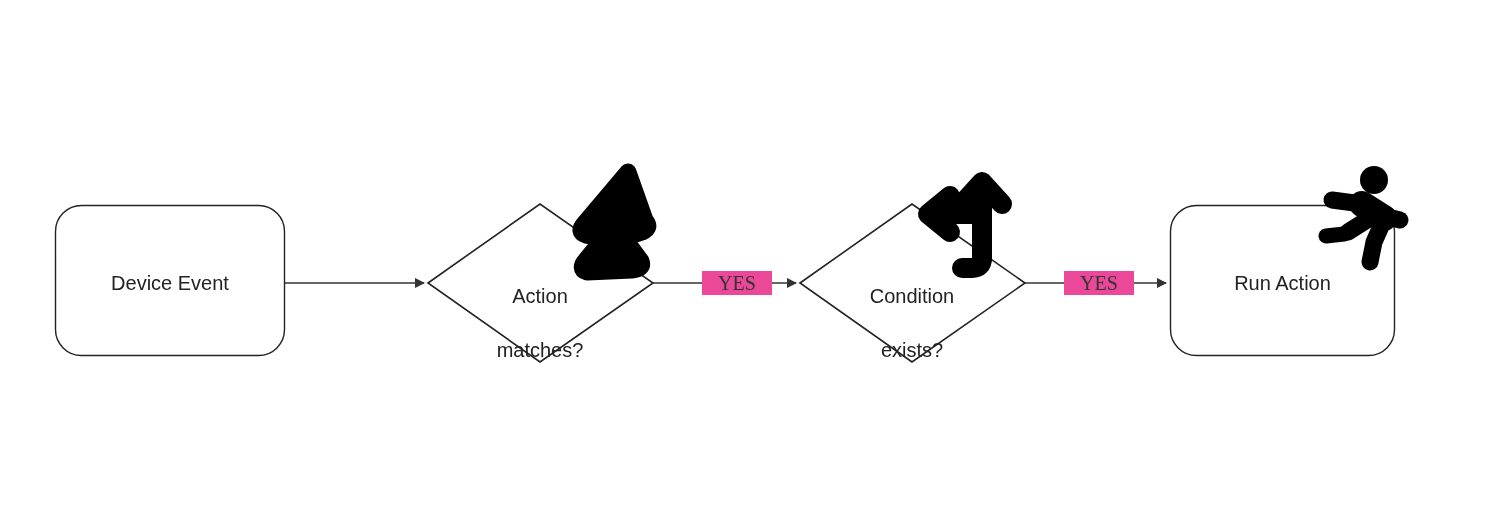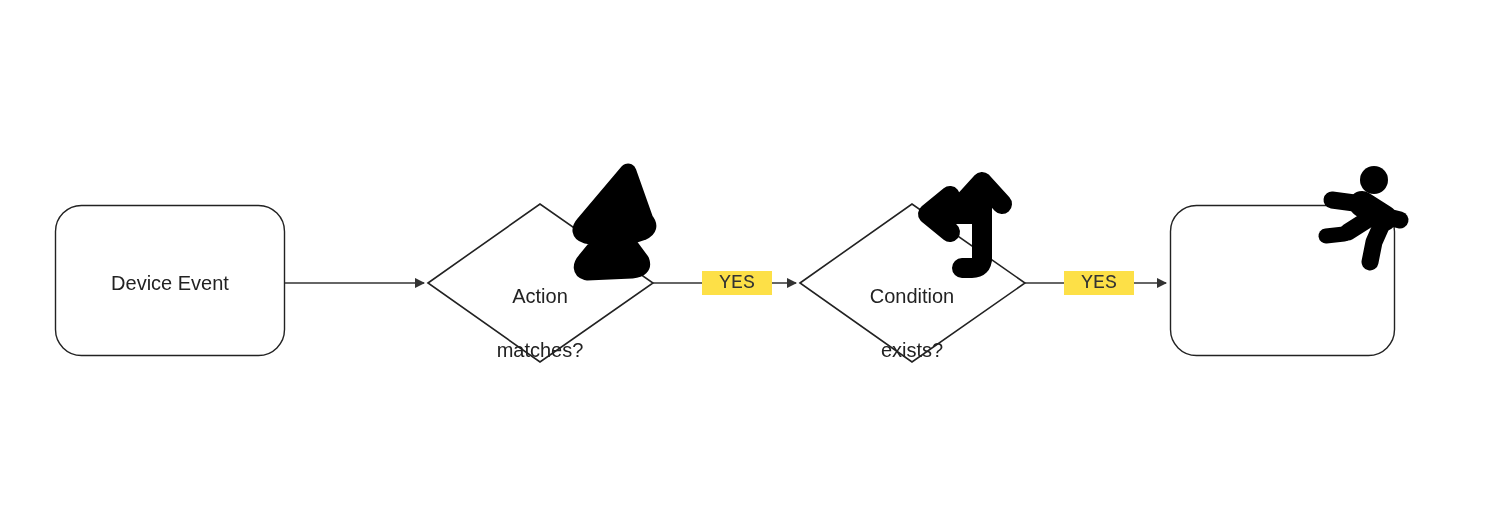--- a/index.html
+++ b/index.html
@@ -35,22 +35,22 @@
     font-family: "Liberation Sans", "DejaVu Sans", sans-serif;
     white-space: pre-line;
     pointer-events: none;
   }
   .edge-label {
     position: absolute;
     text-align: center;
     color: #333333;
     font-size: 20px;
     line-height: 24px;
-    font-family: Liberation Mono, monospace;
-    background: #fde047;
+    font-family: Liberation Serif, serif;
+    background: #ec4899;
     padding: 0 5px;
   }
 </style>
 </head>
 <body>
 
 <div id="canvas">
 
   <svg id="flow-svg" viewBox="0 0 1485 523" xmlns="http://www.w3.org/2000/svg">
 
@@ -126,18 +126,19 @@
   <div class="node-label" style="left:440px; top:256px; width:200px;">
     <span>Action</span><br>
     <span>matches?</span>
   </div>
 
   <div class="node-label" style="left:812px; top:256px; width:200px;">
     <span>Condition</span><br>
     <span>exists?</span>
   </div>
 
+  <div class="node-label" style="left:1170px; top:270px; width:225px;">Run Action</div>
 
   <div class="edge-label" style="left:702px; top:271px; width:60px;">YES</div>
 
   <div class="edge-label" style="left:1064px; top:271px; width:60px;">YES</div>
 
 </div>
 
 </body></html>

